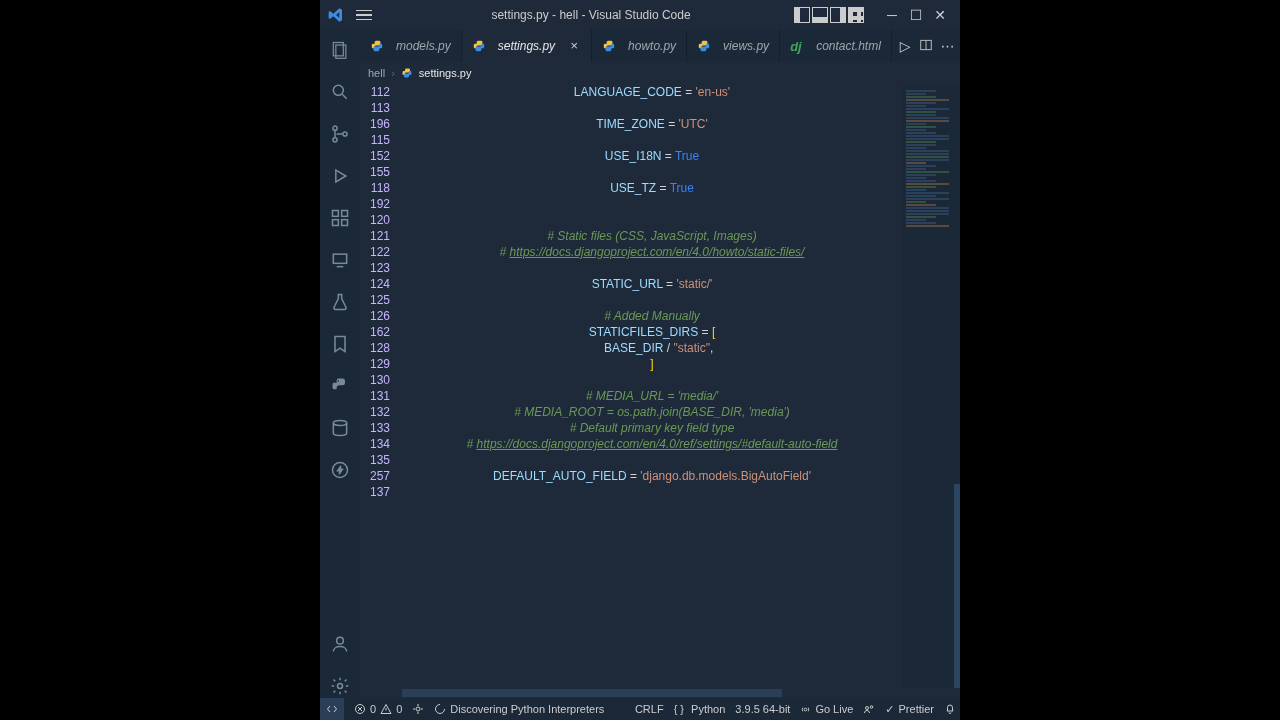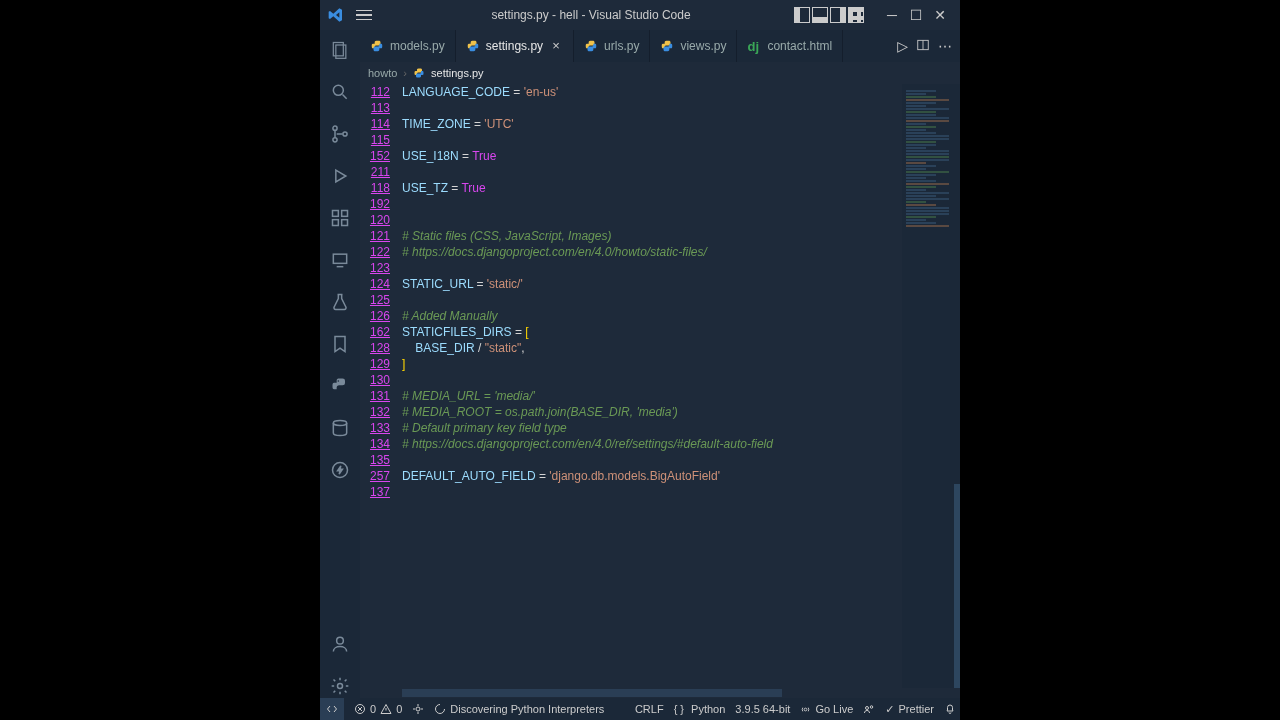--- a/index.html
+++ b/index.html
@@ -25,45 +25,45 @@
 .body-row { flex:1; display:flex; overflow:hidden; }
 .activity-bar { width:40px; background:#1b2838; display:flex; flex-direction:column; align-items:center; padding-top:8px; gap:18px; }
 .activity-bar .act { width:24px; height:24px; display:flex; align-items:center; justify-content:center; color:#7a8a9a; cursor:pointer; position:relative; }
 .activity-bar .spacer { flex:1; }
 
 
 .editor-col { flex:1; display:flex; flex-direction:column; overflow:hidden; background:#1e2a3a; }
 
 
 .tabs { height:32px; background:#1b2838; display:flex; align-items:center; overflow:hidden; }
-.tab { height:32px; padding:0 10px; display:flex; align-items:center; gap:6px; font-size:12px; color:#9aa; cursor:pointer; border-right:1px solid #141e2c; }
+.tab { height:32px; padding:0 10px; display:flex; align-items:center; gap:12px; font-size:12px; color:#9aa; cursor:pointer; border-right:1px solid #141e2c;font-style:italic; }
 .tab.active { background:#1e2a3a; color:#e6e6e6; }
 .tab .py-icon { width:14px; height:14px; display:inline-block; color:#f0c24a; }
 .tab .close { width:14px; height:14px; font-size:13px; line-height:14px; text-align:center; color:#ccc; }
 .tab-actions { margin-left:auto; display:flex; gap:8px; padding:0 8px; color:#ccc; }
 .tab-actions .tac { cursor:pointer; font-size:14px; }
 
 
 .breadcrumb { height:22px; display:flex; align-items:center; padding:0 8px; font-size:11px; color:#9aa; gap:6px; }
 .breadcrumb .bc-sep { color:#666; }
 .breadcrumb .bc-file { color:#e6e6e6; }
 .bc-icon { width:12px; height:12px; display:inline-block; }
 
 
 .editor-wrap { flex:1; display:flex; overflow:hidden; position:relative; }
 .editor { flex:1; display:flex; font-family:'Consolas','Courier New',monospace; font-size:12px; line-height:16px; overflow:hidden; }
-.gutter { width:42px; text-align:right; padding-right:12px; color:#d946ef; user-select:none;text-decoration:underline; }
+.gutter { width:42px; text-align:right; padding-right:12px; color:#c4b5fd; user-select:none; }
 .gutter div { height:16px; }
-.code { flex:1; color:#d4d4d4; white-space:pre; overflow:hidden; }
+.code { flex:1; color:#d4d4d4; white-space:pre; overflow:hidden;text-align:center; }
 .code div { height:16px; }
 .tok-var { color:#9cdcfe; } 
 .tok-str { color:#ce9178; } 
-.tok-bool { color:#d946ef; } 
+.tok-bool { color:#3b82f6; } 
 .tok-cmt { color:#6a9955; font-style:italic; }
-.tok-link { color:#6a9955; font-style:italic; }
+.tok-link { color:#6a9955; font-style:italic; text-decoration:underline; }
 .tok-op { color:#d4d4d4; }
 .tok-brk { color:#ffd700; }
 .tok-base { color:#9cdcfe; }
 
 
 .minimap { width:58px; background:#1b2838; position:relative; }
 .minimap-lines { position:absolute; top:6px; left:4px; right:4px; }
 .mm-line { height:2px; margin-bottom:1px; background:#3a5a7a; opacity:0.5; }
 .mm-line.s { width:40%; } .mm-line.m { width:60%; } .mm-line.l { width:85%; }
 .mm-line.g { background:#4a7a4a; }
@@ -219,21 +219,21 @@
             <span>settings.py</span>
             <span class="close">×</span>
           </div>
           <div class="tab">
             <span class="py-icon">
               <svg width="14" height="14" viewBox="0 0 24 24">
                 <path fill="#f0c24a" d="M11 3c-3 0-3 2-3 3v2H5c-2 0-2 2-2 4s0 4 2 4h3v-2c0-2 1-3 3-3h4c2 0 3-1 3-3V6c0-2-1-3-3-3h-4z"></path>
                 <path fill="#3a8de0" d="M13 21c3 0 3-2 3-3v-2h3c2 0 2-2 2-4s0-4-2-4h-3v2c0 2-1 3-3 3H9c-2 0-3 1-3 3v2c0 2 1 3 3 3h4z"></path>
               </svg>
             </span>
-            <span>urls.py</span>
+            <span>howto.py</span>
           </div>
           <div class="tab">
             <span class="py-icon">
               <svg width="14" height="14" viewBox="0 0 24 24">
                 <path fill="#f0c24a" d="M11 3c-3 0-3 2-3 3v2H5c-2 0-2 2-2 4s0 4 2 4h3v-2c0-2 1-3 3-3h4c2 0 3-1 3-3V6c0-2-1-3-3-3h-4z"></path>
                 <path fill="#3a8de0" d="M13 21c3 0 3-2 3-3v-2h3c2 0 2-2 2-4s0-4-2-4h-3v2c0 2-1 3-3 3H9c-2 0-3 1-3 3v2c0 2 1 3 3 3h4z"></path>
               </svg>
             </span>
             <span>views.py</span>
           </div>
@@ -247,40 +247,40 @@
               <svg width="14" height="14" viewBox="0 0 24 24" fill="none" stroke="#ccc" stroke-width="1.5">
                 <rect x="3" y="4" width="18" height="16"></rect>
                 <line x1="12" y1="4" x2="12" y2="20"></line>
               </svg>
             </span>
             <span class="tac">⋯</span>
           </div>
         </div>
 
       <div class="breadcrumb">
-        <span>howto</span>
+        <span>hell</span>
         <span class="bc-sep">›</span>
         <span class="bc-icon">
             <svg width="12" height="12" viewBox="0 0 24 24">
               <path fill="#f0c24a" d="M11 3c-3 0-3 2-3 3v2H5c-2 0-2 2-2 4s0 4 2 4h3v-2c0-2 1-3 3-3h4c2 0 3-1 3-3V6c0-2-1-3-3-3h-4z"></path>
               <path fill="#3a8de0" d="M13 21c3 0 3-2 3-3v-2h3c2 0 2-2 2-4s0-4-2-4h-3v2c0 2-1 3-3 3H9c-2 0-3 1-3 3v2c0 2 1 3 3 3h4z"></path>
             </svg>
           </span>
         <span class="bc-file">settings.py</span>
       </div>
 
       <div class="editor-wrap">
         <div class="editor">
           <div class="gutter" id="gutter">
               <div>112</div>
               <div>113</div>
-              <div>114</div>
+              <div>196</div>
               <div>115</div>
               <div>152</div>
-              <div>211</div>
+              <div>155</div>
               <div>118</div>
               <div>192</div>
               <div>120</div>
               <div>121</div>
               <div>122</div>
               <div>123</div>
               <div>124</div>
               <div>125</div>
               <div>126</div>
               <div>162</div>

